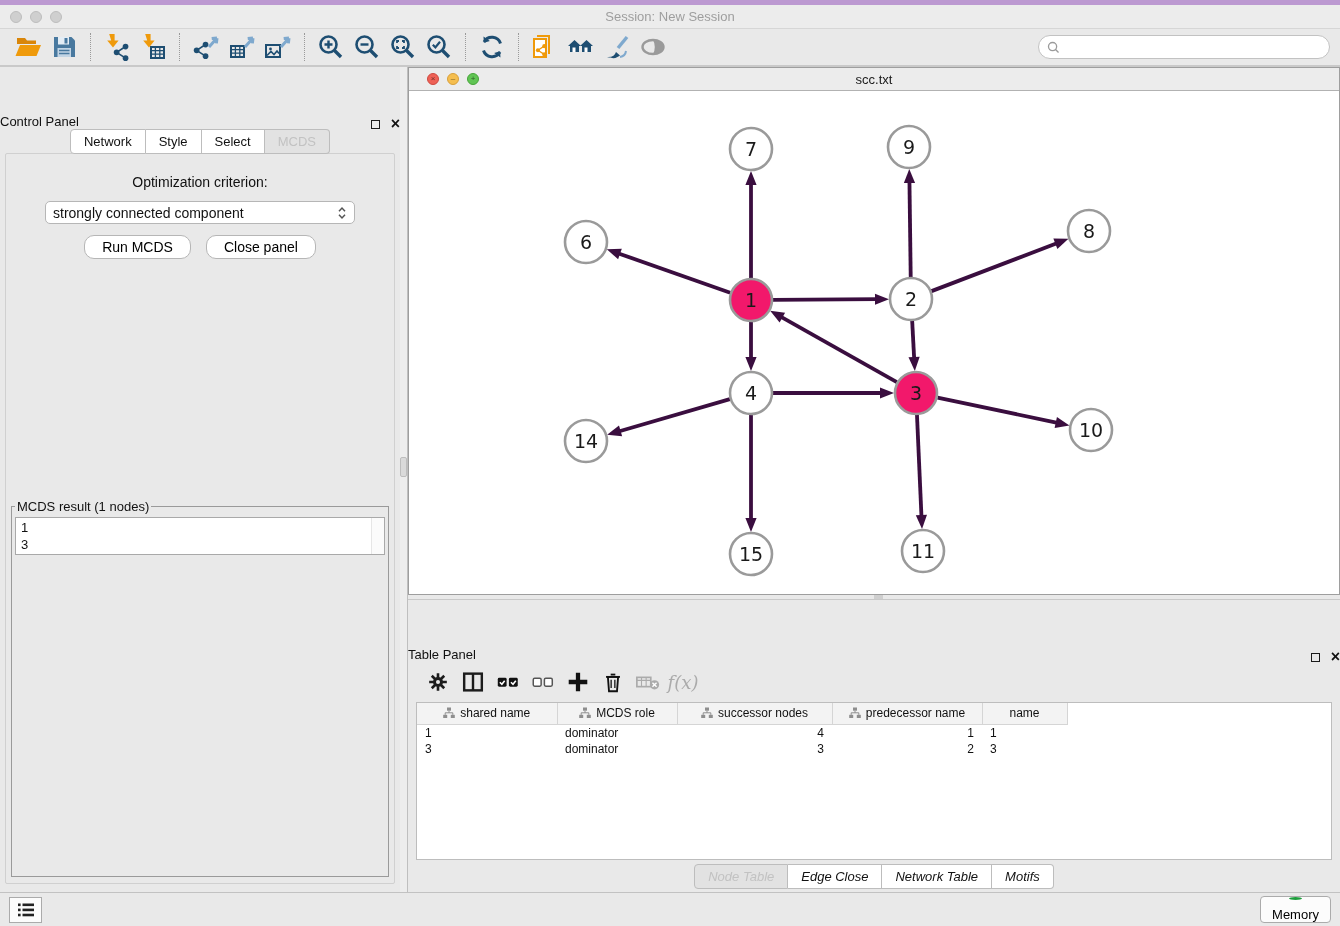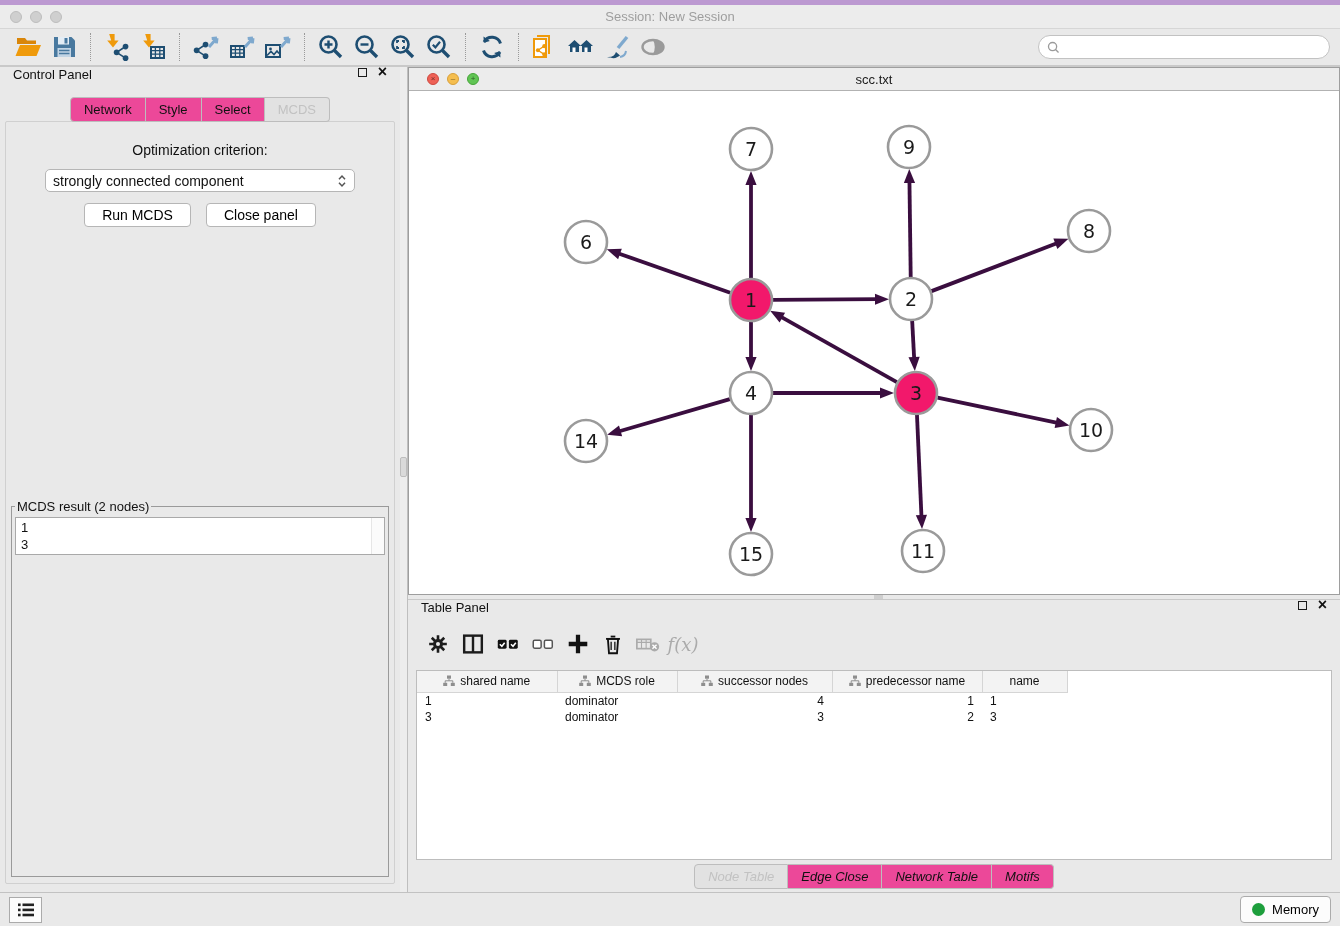--- a/index.html
+++ b/index.html
@@ -28,39 +28,39 @@
   .search-box { margin-left:auto; width:292px; height:24px; background:#fff; border:1px solid #C2C2C2;
     border-radius:13px; display:flex; align-items:center; padding:0 8px; gap:5px; }
   .search-box input { border:none; outline:none; flex:1; font-size:13px; background:transparent;
     font-family:"Liberation Sans", sans-serif; }
 
   
   .main { flex:1; display:flex; min-height:0; }
 
   
   .control-panel { width:400px; flex:0 0 auto; display:flex; flex-direction:column; background:#E9E9E9; }
-  .panel-header { height:30px; flex:0 0 auto; display:flex; align-items:flex-start; padding:0 13px; font-size:13px; }
+  .panel-header { height:30px; flex:0 0 auto; display:flex; align-items:flex-end; padding:0 0; font-size:13px;margin-top:32px; }
   .panel-header .spacer { flex:1; }
   .win-icons { display:flex; gap:11px; align-items:center; }
   .box-icon { width:9px; height:9px; border:1.5px solid #1a1a1a; display:inline-block; }
   .x-icon { font-size:16px; font-weight:bold; color:#111; line-height:10px; }
 
   .cp-tabs { display:flex; justify-content:center; position:relative; z-index:2; flex:0 0 auto; }
-  .seg { font-size:13px; padding:4px 13px 4px; background:#ec4899; border:1px solid #BDBDBD; border-left:none; }
+  .seg { font-size:13px; padding:4px 13px 4px; background:#ffffff; border:1px solid #BDBDBD; border-left:none; }
   .seg:first-child { border-left:1px solid #BDBDBD; border-radius:4px 0 0 4px; }
   .seg:last-child { border-radius:0 4px 4px 0; }
   .seg.selected { background:#E2E2E2; color:#C2C2C2; }
 
   .cp-body { flex:1; margin:-1px 5px 8px; border:1px solid #D0D0D0; border-radius:2px;
     background:#E9E9E9; display:flex; flex-direction:column; align-items:center; padding-top:20px; min-height:0; }
   .opt-label { font-size:14px; margin-bottom:11px; }
   .cp-select { width:310px; height:23px; background:#fff; border:1px solid #B6B6B6; border-radius:5px;
     display:flex; align-items:center; justify-content:space-between; padding:0 7px; font-size:14px; }
   .btn-row { display:flex; gap:15px; margin-top:11px; }
-  .mac-btn { background:#fff; border:1px solid #B6B6B6; border-radius:4px; font-size:14px;
+  .mac-btn { background:#fff; border:1px solid #B6B6B6; border-radius:10px; font-size:14px;
     padding:3px 17px; font-family:"Liberation Sans", sans-serif; }
 
   fieldset.result-box { width:378px; height:378px; border:1px solid #9A9A9A; margin:auto 0 6px;
     padding:3px; flex:0 0 auto; }
   fieldset.result-box legend { font-size:13px; padding:0 2px; }
   .result-area { width:100%; height:100%; background:#fff; border:1px solid #A9A9A9;
     font-size:13px; padding:1px 5px; position:relative; line-height:17px; }
   .result-scroll { position:absolute; right:0; top:0; bottom:0; width:13px; background:#FBFBFB;
     border-left:1px solid #E6E6E6; }
 
@@ -80,41 +80,41 @@
   .tl-green { background:#61C554; border-color:#47A53A; }
   .canvas { flex:1; position:relative; min-height:0; }
   .canvas svg { position:absolute; inset:0; }
 
   .h-splitter { height:4px; flex:0 0 auto; background:#E9E9E9; position:relative; }
   .h-splitter .handle { position:absolute; left:50%; top:0; width:9px; height:4px; background:#CFCFCF; }
 
   
   .table-panel { flex:1; background:#E9E9E9; display:flex; flex-direction:column; min-height:0;
     border-top:1px solid #C9C9C9; }
-  .table-toolbar { height:40px; flex:0 0 auto; display:flex; gap:7px; padding:0 16px; }
+  .table-toolbar { height:40px; flex:0 0 auto; display:flex; align-items:center; gap:7px; padding:0 16px; }
   .tt-btn { width:28px; height:28px; display:flex; align-items:center; justify-content:center; }
   .fx-glyph { font-family:"DejaVu Serif", serif; font-style:italic; font-size:18px; color:#ABABAB; }
   .table-wrap { flex:1; margin:0 8px; background:#fff; border:1px solid #BDBDBD; overflow:hidden; min-height:0; }
   table.node-table { border-collapse:collapse; font-size:12px; table-layout:fixed; }
   table.node-table th { background:#F3F3F3; border:1px solid #D5D5D5; border-top:none; height:21px;
     font-weight:normal; padding:0 4px; white-space:nowrap; overflow:hidden; }
   table.node-table th:first-child { border-left:none; }
   table.node-table th .th-inner { display:flex; align-items:center; justify-content:center; gap:5px; }
   table.node-table td { height:16px; padding:0 8px; white-space:nowrap; overflow:hidden; }
   table.node-table tr.data-row td { padding-top:1px; }
 
   .bottom-tabs { height:32px; flex:0 0 auto; display:flex; justify-content:center; align-items:center;font-style:italic; }
 
   
   .status-bar { height:34px; flex:0 0 auto; background:#E9E9E9; border-top:1px solid #C2C2C2;
     display:flex; align-items:center; padding:0 9px; }
   .list-btn { width:33px; height:26px; background:#FCFCFC; border:1px solid #ABABAB;
     display:flex; align-items:center; justify-content:center; }
   .memory-btn { margin-left:auto; height:27px; background:#FCFCFC; border:1px solid #ABABAB; border-radius:4px;
-    display:flex; align-items:center; gap:7px; padding:0 11px; font-size:13px; font-family:"Liberation Sans", sans-serif; }
+    display:flex; align-items:center; gap:7px; padding:0 11px; font-size:13px; font-family:"Liberation Sans", sans-serif;flex-direction:column; }
   .mem-dot { width:13px; height:13px; border-radius:50%; background:#1D9E3C; }
 </style>
 </head>
 <body>
 
 <div class="app">
 
   <div class="desktop-strip"></div>
 
   <div class="mac-titlebar">
@@ -312,21 +312,21 @@
           <svg width="10" height="14" viewBox="0 0 10 14">
             <path d="M2 5.2L5 2l3 3.2" fill="none" stroke="#555" stroke-width="1.5"></path>
             <path d="M2 8.8L5 12l3-3.2" fill="none" stroke="#555" stroke-width="1.5"></path>
           </svg>
         </div>
         <div class="btn-row">
           <button class="mac-btn">Run MCDS</button>
           <button class="mac-btn">Close panel</button>
         </div>
         <fieldset class="result-box">
-          <legend>MCDS result (2 nodes)</legend>
+          <legend>MCDS result (1 nodes)</legend>
           <div class="result-area" id="result-area">
             <div class="result-scroll"></div>
           <div>1</div>
               <div>3</div>
             </div>
         </fieldset>
       </div>
     </div>
 
     <div class="v-splitter">

